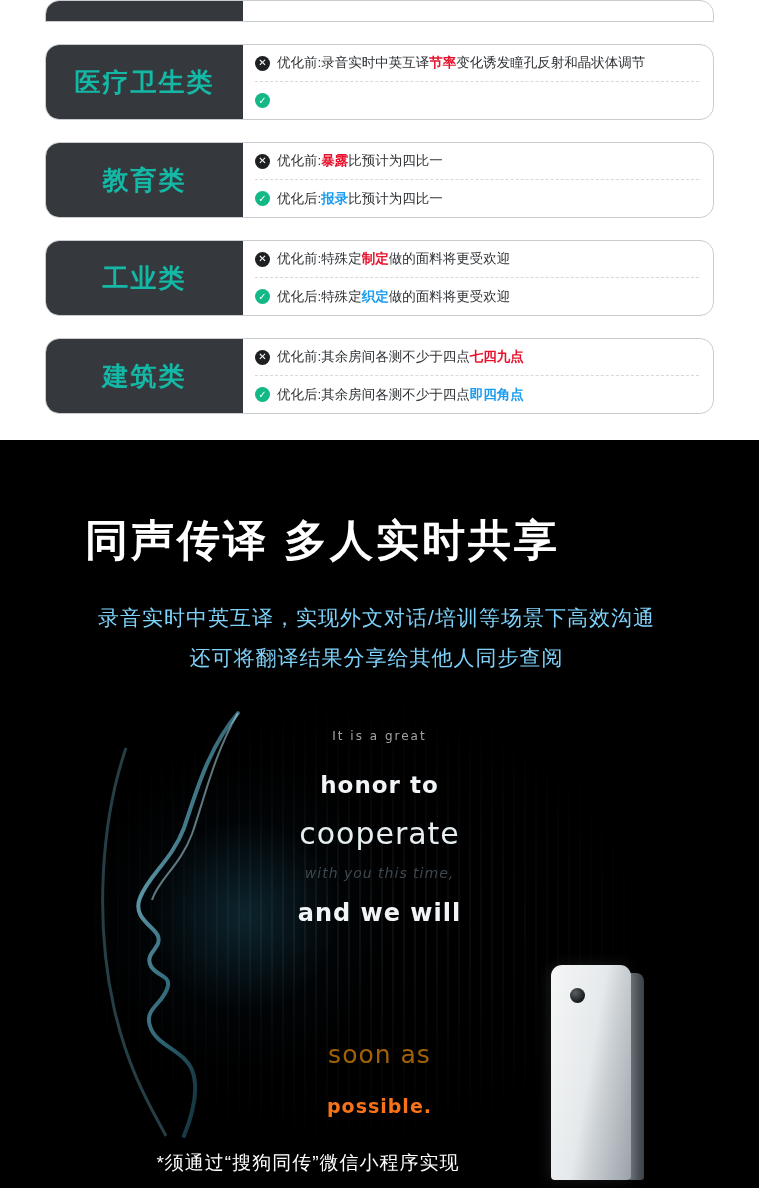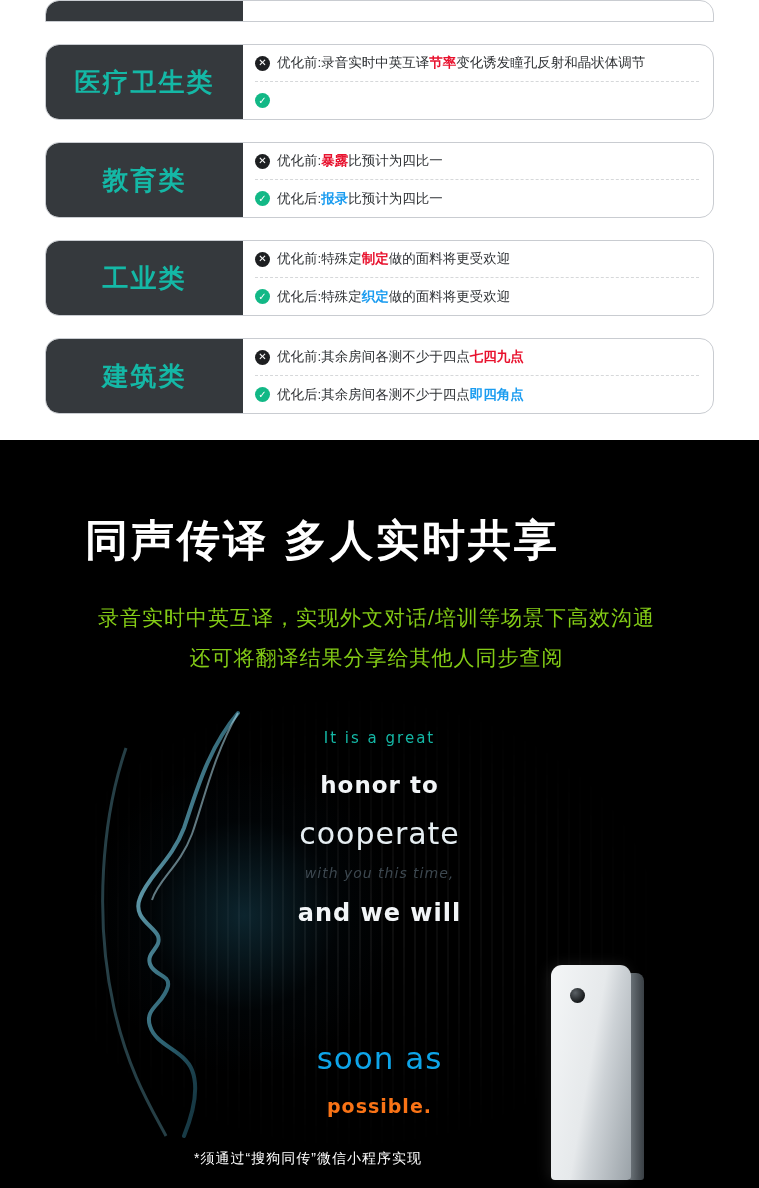--- a/index.html
+++ b/index.html
@@ -97,21 +97,21 @@
     text-align: center;
     color: #ffffff;
     font-size: 43px;
     font-weight: bold;
     letter-spacing: 3px;
   }
   .hero-sub {
     position: absolute;
     top: 158px; left: 0; width: 753px;
     text-align: center;
-    color: #84cc16;
+    color: #7dd3fc;
     font-size: 21px;
     line-height: 40px;
     letter-spacing: 1px;
   }
 
   
   .streaks {
     position: absolute;
     top: 255px; left: 95px;
     width: 570px; height: 455px;
@@ -140,35 +140,35 @@
 
   .caption-line {
     position: absolute;
     width: 759px;
     text-align: center;
     color: #f2f5f7;
     font-weight: bold;
     letter-spacing: 1px;
     font-family: "DejaVu Sans", "Liberation Sans", sans-serif;
   }
-  .cl1 { top: 289px; font-size: 15px; color: #14b8a6; font-weight: normal; letter-spacing: 2px; }
+  .cl1 { top: 289px; font-size: 12px; color: #a3a3a3; font-weight: normal; letter-spacing: 2px; }
   .cl2 { top: 332px; font-size: 23px; }
   .cl3 { top: 376px; font-size: 30px; color: #e6eef2; font-weight: normal; }
   .cl4 { top: 425px; font-size: 14px; color: #3d4850; font-weight: normal; letter-spacing: 1px; font-style: italic; }
   .cl5 { top: 459px; font-size: 24px; }
   .cl6 { top: 498px; font-size: 30px; color: #e6eef2; font-weight: normal; }
-  .cl7 { top: 600px; font-size: 31px; color: #0ea5e9; font-weight: normal; }
+  .cl7 { top: 600px; font-size: 25px; color: #a16207; font-weight: normal; }
   .cl8 { top: 655px; font-size: 19px; color: #f97316; }
 
   .footnote {
     position: absolute;
     top: 710px; left: 0; width: 616px;
     text-align: center;
     color: #ffffff;
-    font-size: 14px;
+    font-size: 19px;
     letter-spacing: 1px;
   }
 
   
   .device {
     position: absolute;
     top: 525px; left: 551px;
     width: 80px; height: 215px;
     background: linear-gradient(100deg, #f4f6f7 0%, #e6e9eb 48%, #cdd2d6 62%, #9aa2a8 100%);
     border-radius: 11px 11px 4px 4px;

